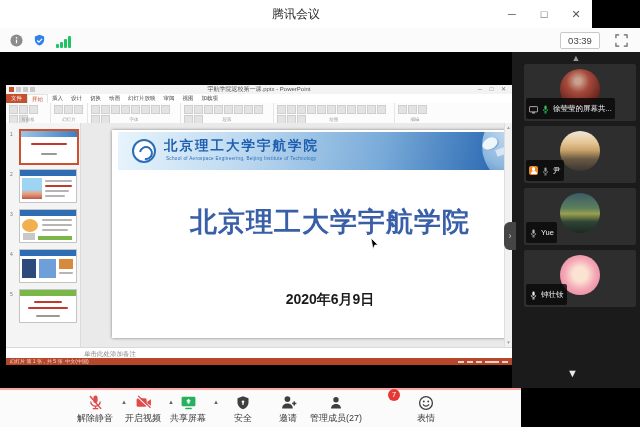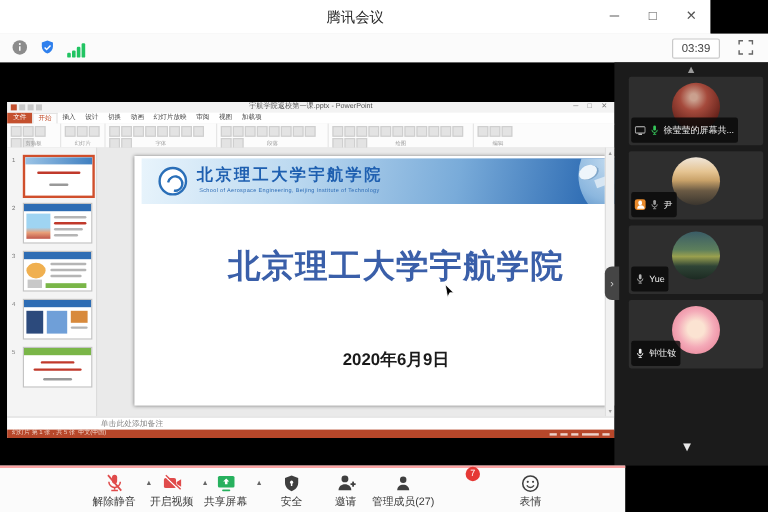--- a/index.html
+++ b/index.html
@@ -476,21 +476,21 @@
       <div class="ic">
         <svg width="16" height="16" viewBox="0 0 16 16">
             <circle cx="8" cy="4.8" r="2.7" fill="#3f3f3f"></circle>
             <path d="M3 13.6c0-2.9 2.2-4.6 5-4.6s5 1.7 5 4.6z" fill="#3f3f3f"></path>
           </svg>
       </div>
       <div class="lb">管理成员(27)</div>
     </div>
 
 
-    <div class="tbtn" style="left:442px">
+    <div class="tbtn" style="left:426px">
       <div class="ic">
         <svg width="16" height="16" viewBox="0 0 16 16">
             <circle cx="8" cy="8" r="6.4" fill="none" stroke="#3f3f3f" stroke-width="1.3"></circle>
             <circle cx="5.8" cy="6.5" r="0.9" fill="#3f3f3f"></circle>
             <circle cx="10.2" cy="6.5" r="0.9" fill="#3f3f3f"></circle>
             <path d="M5 9.4c.8 1.2 1.9 1.8 3 1.8s2.2-.6 3-1.8" fill="none" stroke="#3f3f3f" stroke-width="1.2"></path>
           </svg>
       </div>
       <div class="lb">表情</div>
     </div>

